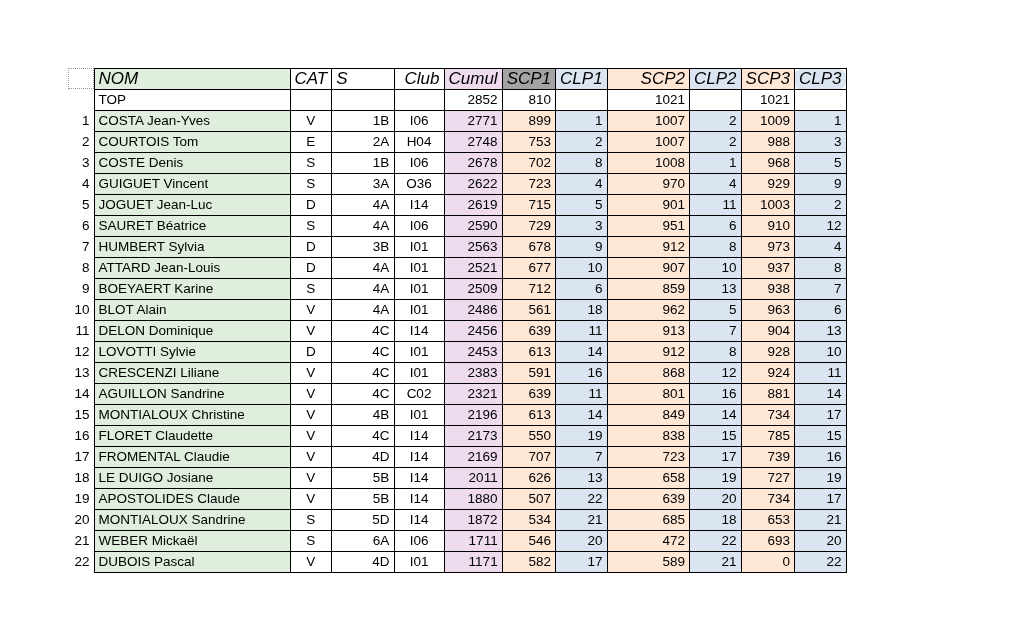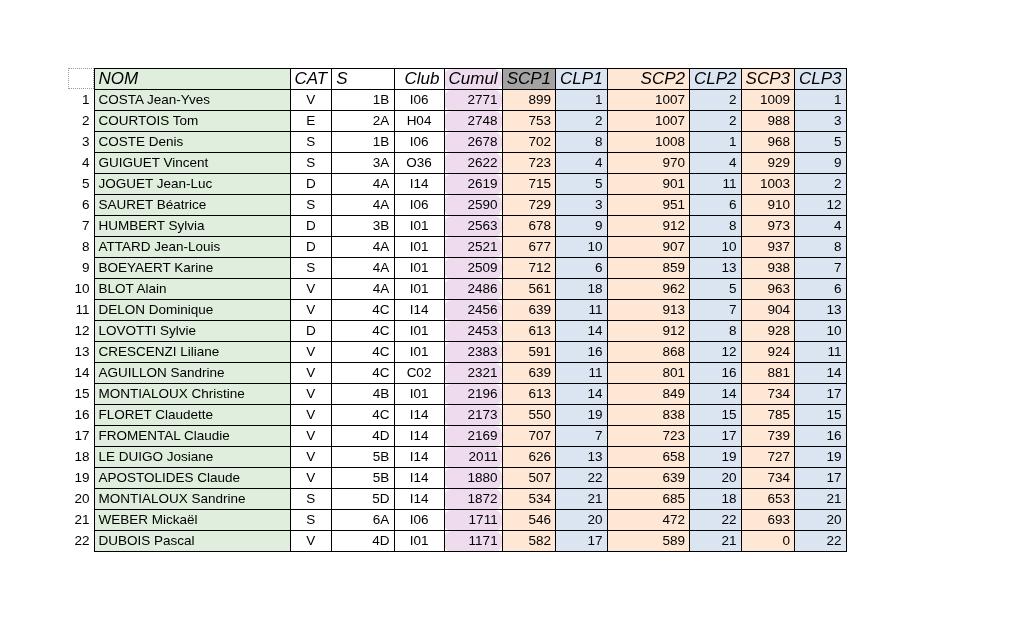--- a/index.html
+++ b/index.html
@@ -34,42 +34,42 @@
     white-space: nowrap;
     font-weight: normal;
     box-sizing: border-box;
   }
   
   .c-rank   { width: 26px;  text-align: right;  padding-right: 5px; border-left: none; border-top: none; border-bottom: none; }
   .c-nom    { width: 196px; text-align: left; }
   .c-cat    { width: 30px;  text-align: center; }
   .c-s      { width: 32px;  text-align: center; }
   .c-club   { width: 50px;  text-align: center; }
-  .c-cumul  { width: 48px;  text-align: right; border-radius: 8px; }
+  .c-cumul  { width: 48px;  text-align: right; }
   .c-scp    { width: 48px;  text-align: right; }
   .c-clp    { width: 44px;  text-align: right; }
 
   
   .hdr td {
     font-style: italic;
     font-size: 17px;
     margin-left: 28px;
   }
   .hdr .c-rank { border: none; background: transparent; }
   .hdr .c-nom  { background: #dfeedd; text-align: left; }
   .hdr .c-cat  { background: #ffffff; text-align: left; }
   .hdr .c-s    { background: #ffffff; text-align: left; }
   .hdr .c-club { background: #ffffff; text-align: right; }
   .hdr .c-cumul{ background: #eedcee; text-align: left; }
   .hdr .scp1   { background: #a3a3a3; text-align: left; }
   .hdr .clp1   { background: #dbe5f1; text-align: left; }
   .hdr .scp2   { background: #ffe7d6; text-align: left; padding-left: 33px; }
   .hdr .clp2   { background: #dbe5f1; text-align: center; }
   .hdr .scp3   { background: #ffe7d6; text-align: left; }
-  .hdr .clp3   { background: #dbe5f1; text-align: left; }
+  .hdr .clp3   { background: #dbe5f1; text-align: left; border-radius: 8px; }
 
   
   .toprow td {
     font-weight: bold;
     background: #ffffff;
     border-left: none;
     border-right: none;
     border-top: none;
     border-bottom: none;
   }
@@ -114,20 +114,34 @@
         <td class="c-club">Club</td>
         <td class="c-cumul">Cumul</td>
         <td class="c-scp scp1">SCP1</td>
         <td class="c-clp clp1">CLP1</td>
         <td class="c-scp scp2">SCP2</td>
         <td class="c-clp clp2">CLP2</td>
         <td class="c-scp scp3">SCP3</td>
         <td class="c-clp clp3">CLP3</td>
       </tr>
 
+      <tr class="toprow">
+        <td class="c-rank"></td>
+        <td class="c-nom">TOP</td>
+        <td class="c-cat"></td>
+        <td class="c-s"></td>
+        <td class="c-club"></td>
+        <td class="c-cumul num">2852</td>
+        <td class="c-scp num">810</td>
+        <td class="c-clp num"></td>
+        <td class="c-scp num">1021</td>
+        <td class="c-clp num"></td>
+        <td class="c-scp num">1021</td>
+        <td class="c-clp num"></td>
+      </tr>
 
     <tr class="row">
           <td class="c-rank">1</td>
           <td class="c-nom">COSTA Jean-Yves</td>
           <td class="c-cat">V</td>
           <td class="c-s">1B</td>
           <td class="c-club">I06</td>
           <td class="c-cumul">2771</td>
           <td class="c-scp scp">899</td>
           <td class="c-clp clp">1</td>

